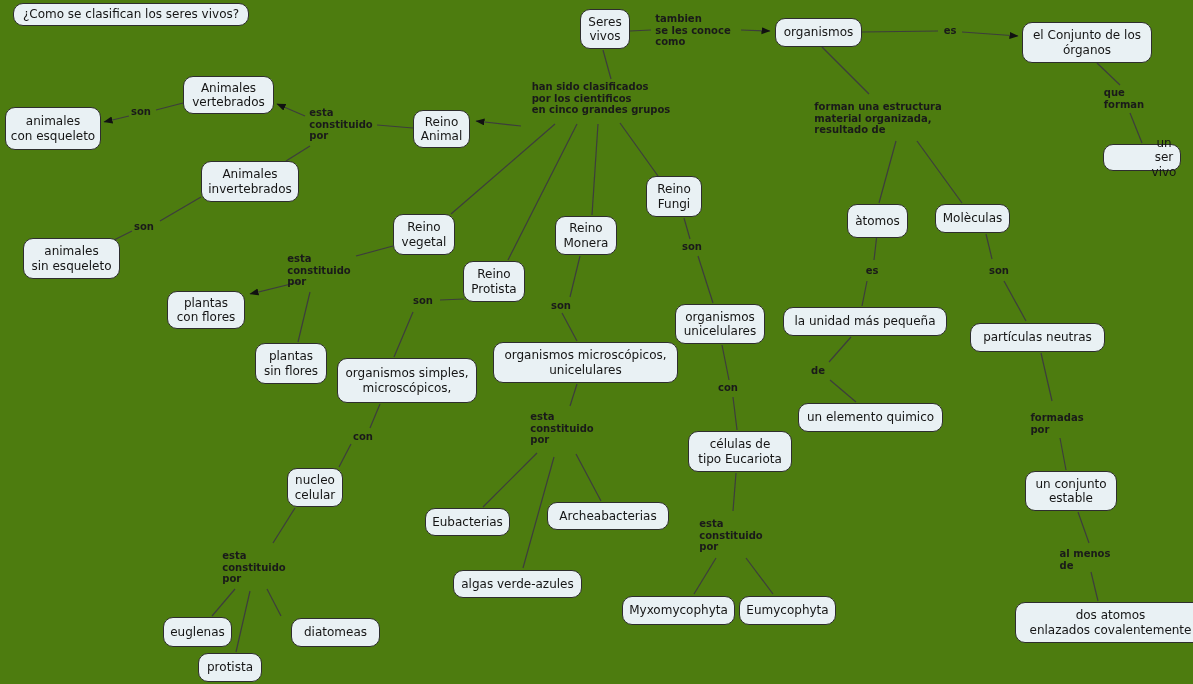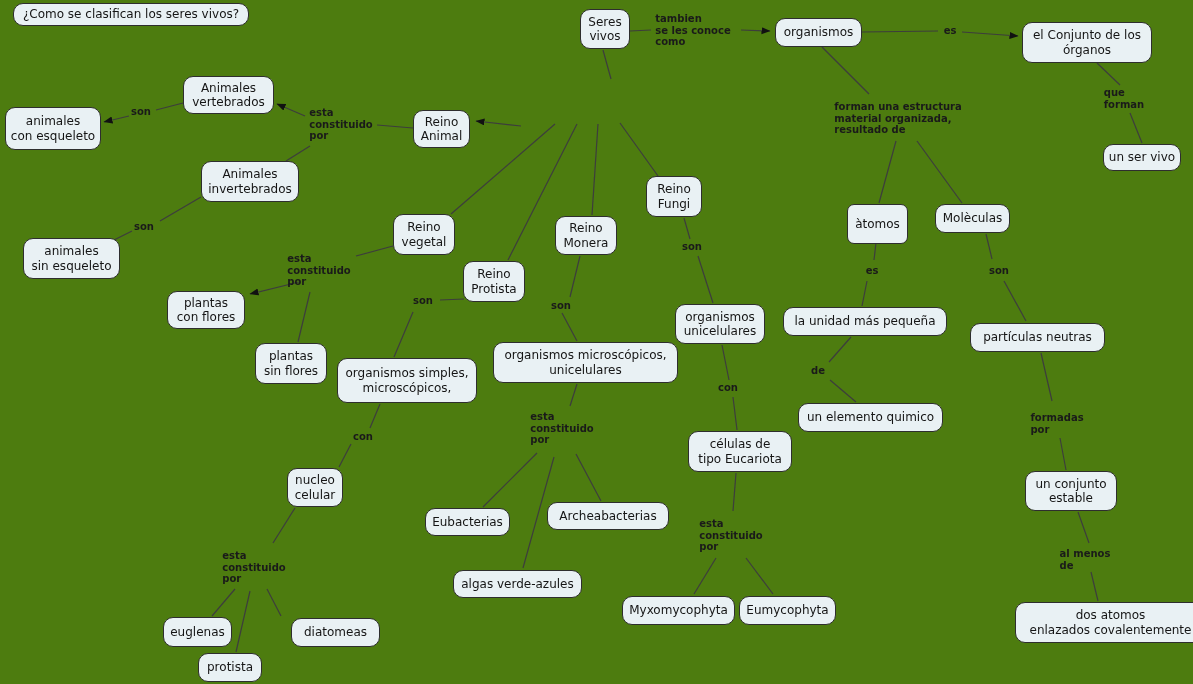--- a/index.html
+++ b/index.html
@@ -88,21 +88,21 @@
       <line x1="1060" y1="438" x2="1066" y2="470" stroke="#3d3d3d"></line>
       <line x1="1078" y1="512" x2="1089" y2="543" stroke="#3d3d3d"></line>
       <line x1="1091" y1="572" x2="1098" y2="601" stroke="#3d3d3d"></line>
     </svg>
 <div class="node" style="left: 13px; top: 3px; width: 236px; height: 23px;">¿Como se clasifican los seres vivos?</div>
     <div class="node" style="left: 580px; top: 9px; width: 50px; height: 40px;">Seres
 vivos</div>
     <div class="node" style="left: 775px; top: 18px; width: 87px; height: 29px;">organismos</div>
     <div class="node" style="left: 1022px; top: 22px; width: 130px; height: 41px;">el Conjunto de los
 órganos</div>
-    <div class="node" style="left: 1103px; top: 144px; width: 78px; height: 27px;">un ser vivo</div>
+    <div class="node" style="left: 1103px; top: 144px; width: 78px; height: 27px; padding-left: 48px;">un ser vivo</div>
     <div class="node" style="left: 413px; top: 110px; width: 57px; height: 38px;">Reino
 Animal</div>
     <div class="node" style="left: 183px; top: 76px; width: 91px; height: 38px;">Animales
 vertebrados</div>
     <div class="node" style="left: 5px; top: 107px; width: 96px; height: 43px;">animales
 con esqueleto</div>
     <div class="node" style="left: 201px; top: 161px; width: 98px; height: 41px;">Animales
 invertebrados</div>
     <div class="node" style="left: 23px; top: 238px; width: 97px; height: 41px;">animales
 sin esqueleto</div>
@@ -129,35 +129,38 @@
     <div class="node" style="left: 547px; top: 502px; width: 122px; height: 28px;">Archeabacterias</div>
     <div class="node" style="left: 453px; top: 570px; width: 129px; height: 28px;">algas verde-azules</div>
     <div class="node" style="left: 646px; top: 176px; width: 56px; height: 41px;">Reino
 Fungi</div>
     <div class="node" style="left: 675px; top: 304px; width: 90px; height: 40px;">organismos
 unicelulares</div>
     <div class="node" style="left: 688px; top: 431px; width: 104px; height: 41px;">células de
 tipo Eucariota</div>
     <div class="node" style="left: 622px; top: 596px; width: 113px; height: 29px;">Myxomycophyta</div>
     <div class="node" style="left: 739px; top: 596px; width: 97px; height: 29px;">Eumycophyta</div>
-    <div class="node" style="left: 847px; top: 204px; width: 61px; height: 40px; border-radius: 7px;">àtomos</div>
+    <div class="node" style="left: 847px; top: 204px; width: 61px; height: 34px;">àtomos</div>
     <div class="node" style="left: 935px; top: 204px; width: 75px; height: 29px;">Molèculas</div>
     <div class="node" style="left: 783px; top: 307px; width: 164px; height: 29px;">la unidad más pequeña</div>
     <div class="node" style="left: 798px; top: 403px; width: 145px; height: 29px;">un elemento quimico</div>
     <div class="node" style="left: 970px; top: 323px; width: 135px; height: 29px;">partículas neutras</div>
     <div class="node" style="left: 1025px; top: 471px; width: 92px; height: 40px;">un conjunto
 estable</div>
     <div class="node" style="left: 1015px; top: 602px; width: 191px; height: 41px;">dos atomos
 enlazados covalentemente</div>
     <div class="link-label" style="left: 693px; top: 30px;">tambien
 se les conoce
 como</div>
     <div class="link-label" style="left: 950px; top: 31px;">es</div>
     <div class="link-label" style="left: 1124px; top: 98px;">que
 forman</div>
+    <div class="link-label" style="left: 601px; top: 98px;">han sido clasificados
+por los cientificos
+en cinco grandes grupos</div>
     <div class="link-label" style="left: 341px; top: 124px;">esta
 constituido
 por</div>
     <div class="link-label" style="left: 141px; top: 112px;">son</div>
     <div class="link-label" style="left: 144px; top: 227px;">son</div>
     <div class="link-label" style="left: 319px; top: 270px;">esta
 constituido
 por</div>
     <div class="link-label" style="left: 423px; top: 301px;">son</div>
     <div class="link-label" style="left: 363px; top: 437px;">con</div>
@@ -166,21 +169,21 @@
 por</div>
     <div class="link-label" style="left: 561px; top: 306px;">son</div>
     <div class="link-label" style="left: 562px; top: 428px;">esta
 constituido
 por</div>
     <div class="link-label" style="left: 692px; top: 247px;">son</div>
     <div class="link-label" style="left: 728px; top: 388px;">con</div>
     <div class="link-label" style="left: 731px; top: 535px;">esta
 constituido
 por</div>
-    <div class="link-label" style="left: 898px; top: 118px;">forman una estructura
+    <div class="link-label" style="left: 878px; top: 118px;">forman una estructura
 material organizada,
 resultado de</div>
     <div class="link-label" style="left: 872px; top: 271px;">es</div>
     <div class="link-label" style="left: 999px; top: 271px;">son</div>
     <div class="link-label" style="left: 818px; top: 371px;">de</div>
     <div class="link-label" style="left: 1057px; top: 423px;">formadas
 por</div>
     <div class="link-label" style="left: 1085px; top: 559px;">al menos
 de</div>
   </div>

